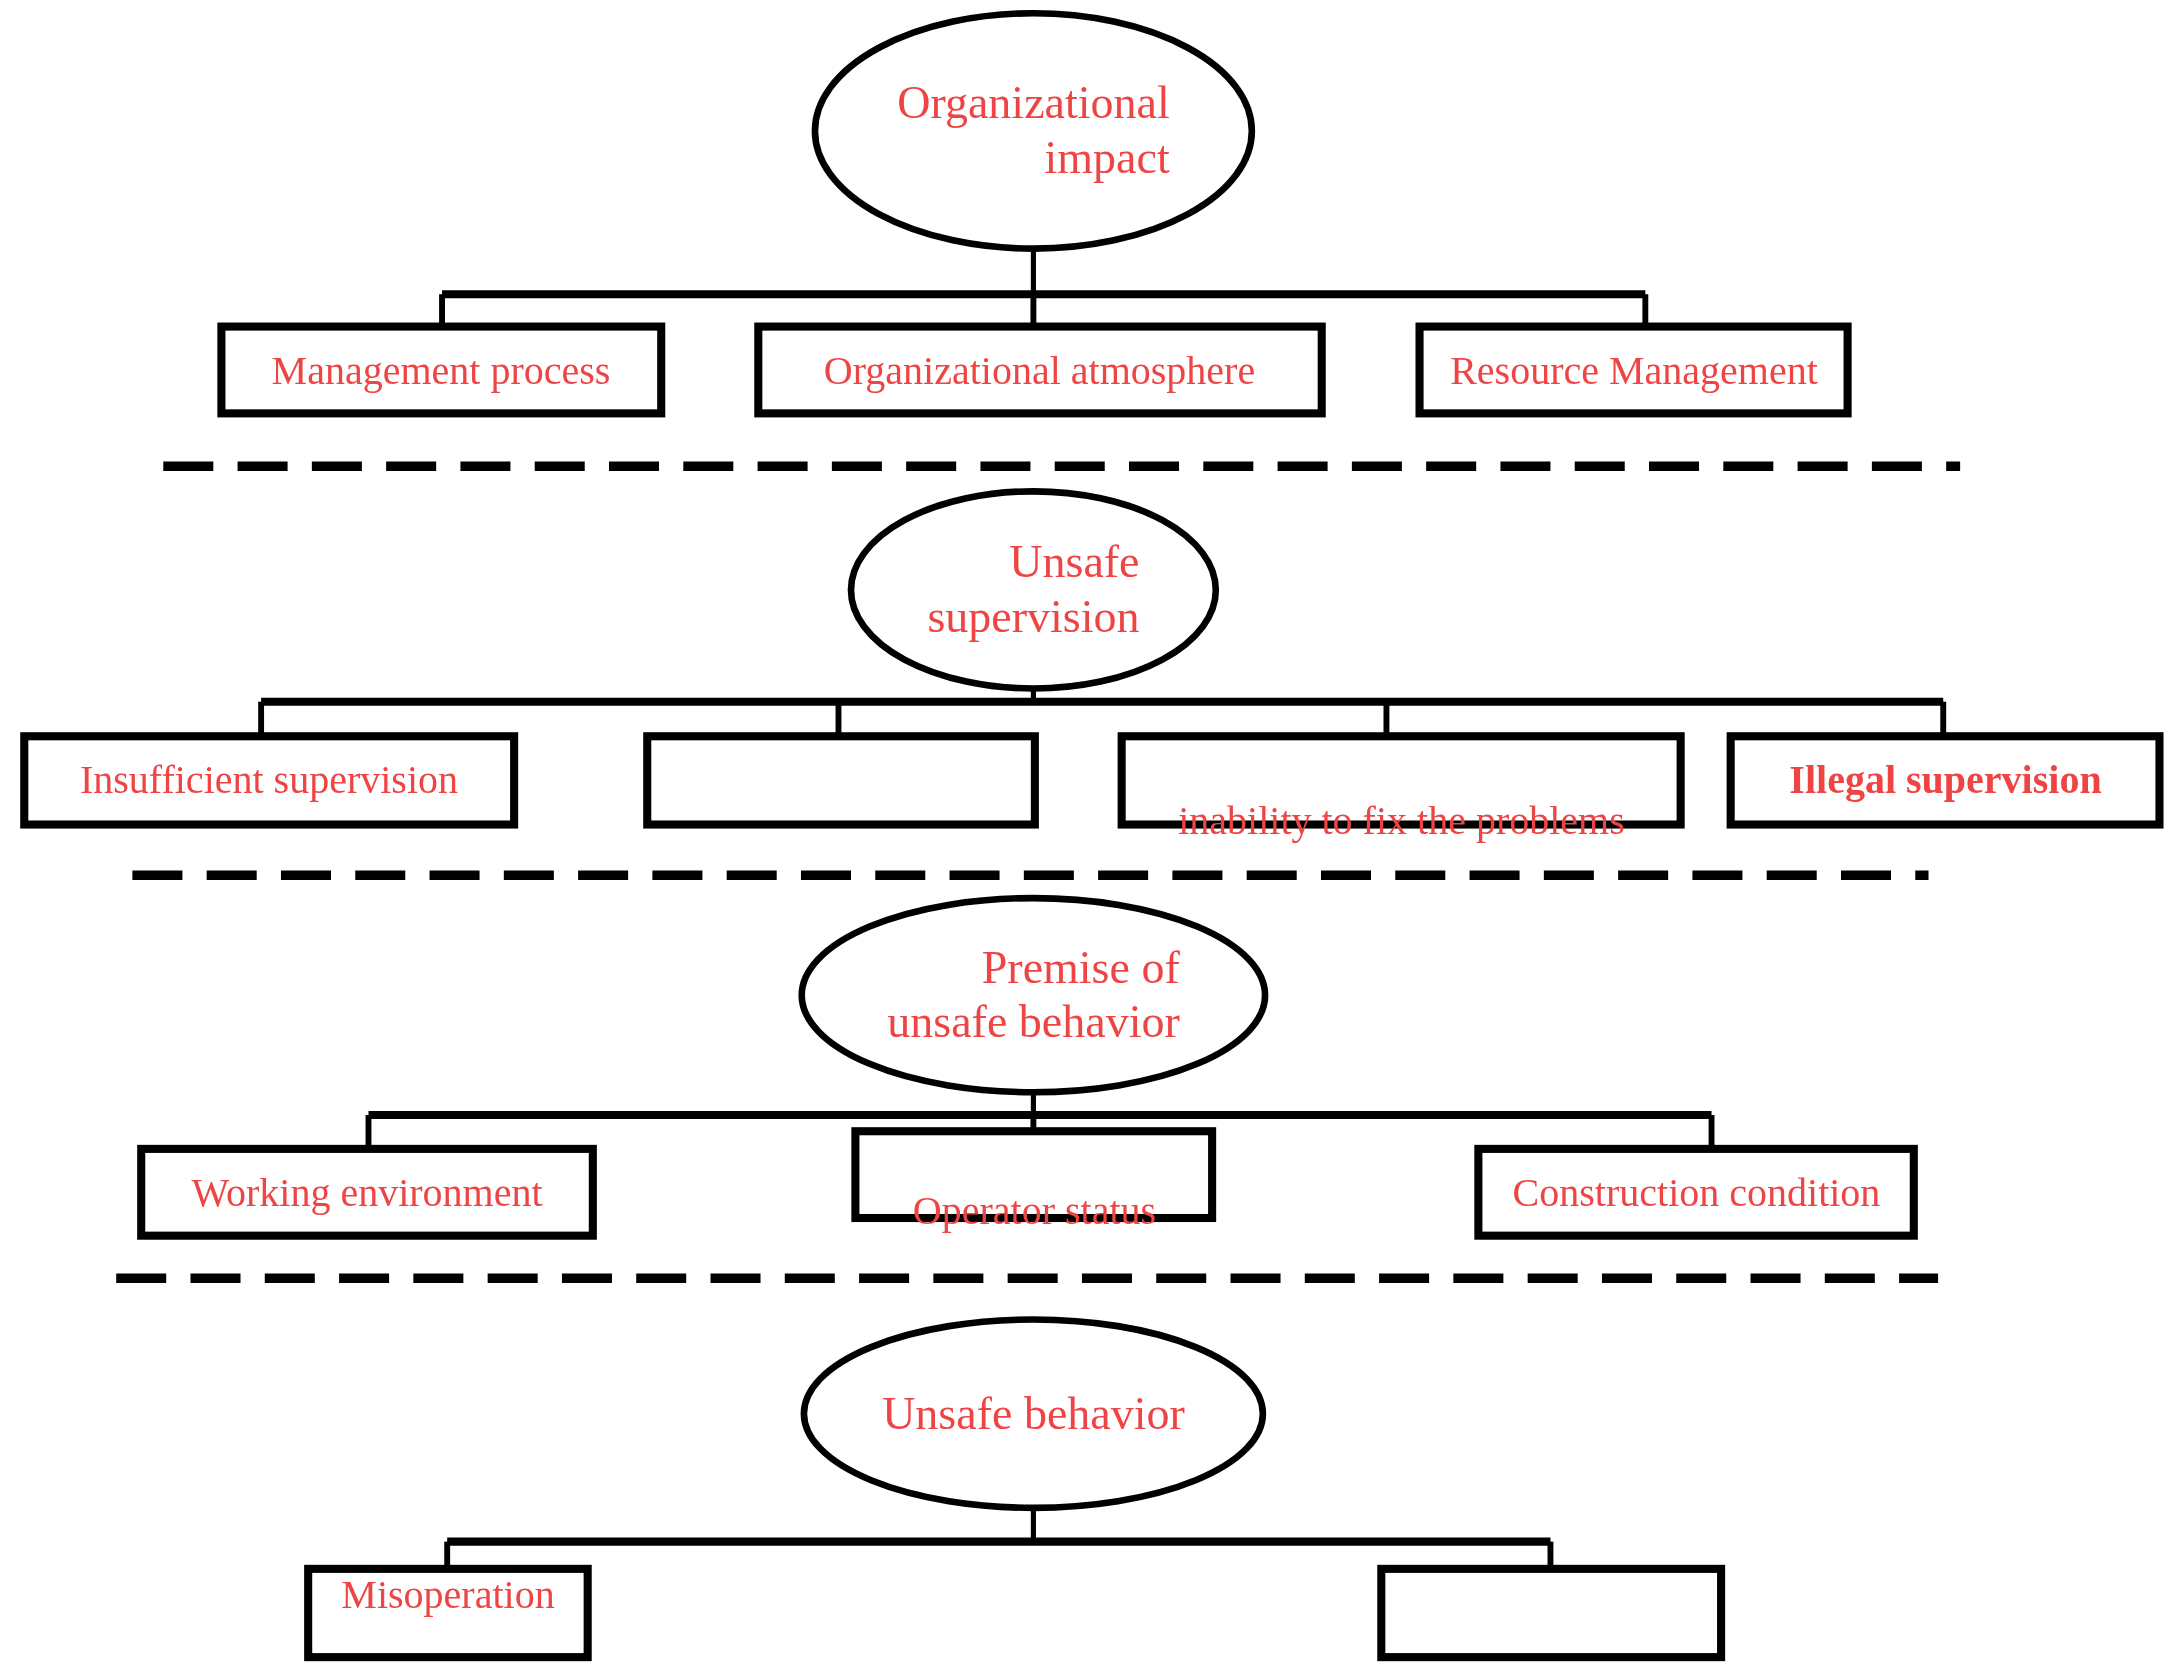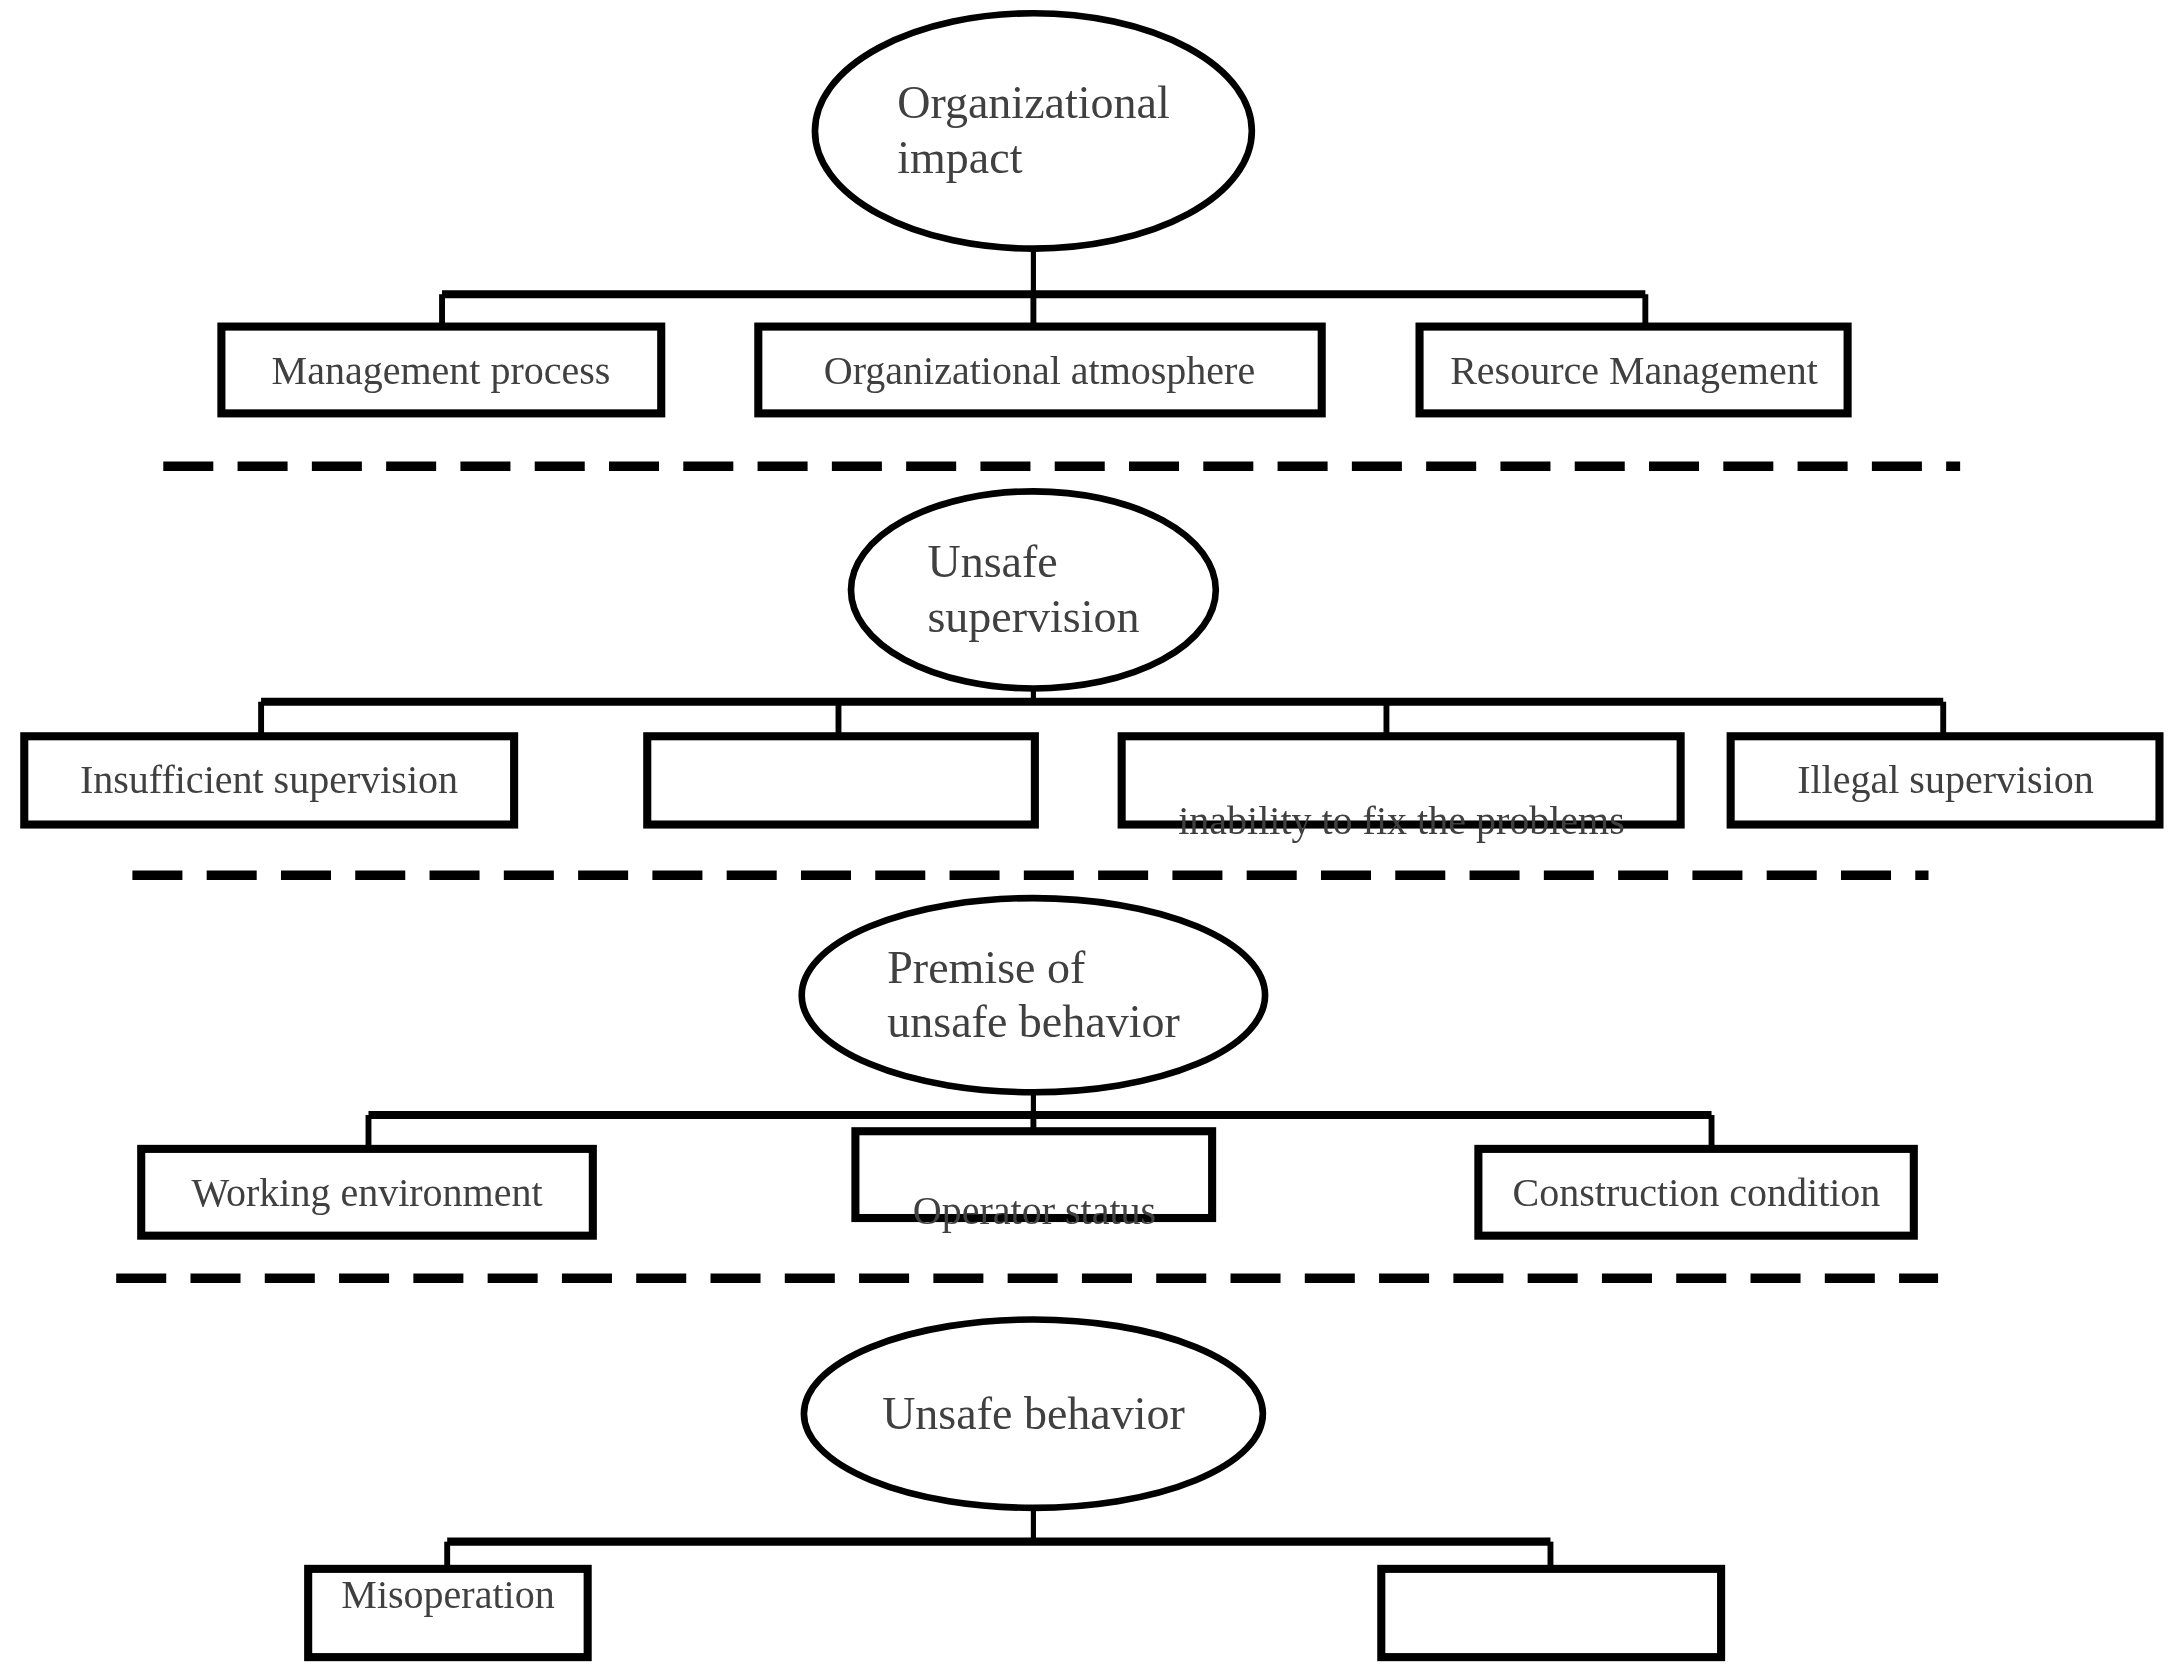--- a/index.html
+++ b/index.html
@@ -22,23 +22,23 @@
     left: 0;
     top: 0;
     width: 2183px;
     height: 1677px;
   }
   .node-label {
     position: absolute;
     display: flex;
     align-items: center;
     justify-content: center;
-    text-align: left;
+    text-align: right;
     line-height: 1.18;
-    color: #404040;
+    color: #ef4444;
     white-space: pre-line;
     pointer-events: none;
   }
   .ellipse-label {
     font-size: 46px;
   }
   .box-label {
     font-size: 40px;
   }
 </style>
@@ -114,21 +114,21 @@
   <div class="node-label box-label" style="left:1420px; top:327px; width:428px; height:87px;">Resource Management</div>
 
   <div class="node-label ellipse-label" style="left:851px; top:491px; width:365px; height:197px;">Unsafe
 supervision</div>
 
   <div class="node-label box-label" style="left:24px; top:736px; width:490px; height:88px;">Insufficient supervision</div>
 
 
   <div class="node-label box-label" style="left:1122px; top:777px; width:559px; height:88px;">inability to fix the problems</div>
 
-  <div class="node-label box-label" style="left:1731px; top:736px; width:429px; height:88px;">Illegal supervision</div>
+  <div class="node-label box-label" style="left:1731px; top:736px; width:429px; height:88px;font-weight:bold;">Illegal supervision</div>
 
   <div class="node-label ellipse-label" style="left:802px; top:898px; width:463px; height:194px;">Premise of
 unsafe behavior</div>
 
   <div class="node-label box-label" style="left:141px; top:1149px; width:452px; height:87px;">Working environment</div>
 
   <div class="node-label box-label" style="left:856px; top:1167px; width:357px; height:87px;">Operator status</div>
 
   <div class="node-label box-label" style="left:1479px; top:1149px; width:435px; height:87px;">Construction condition</div>
 

